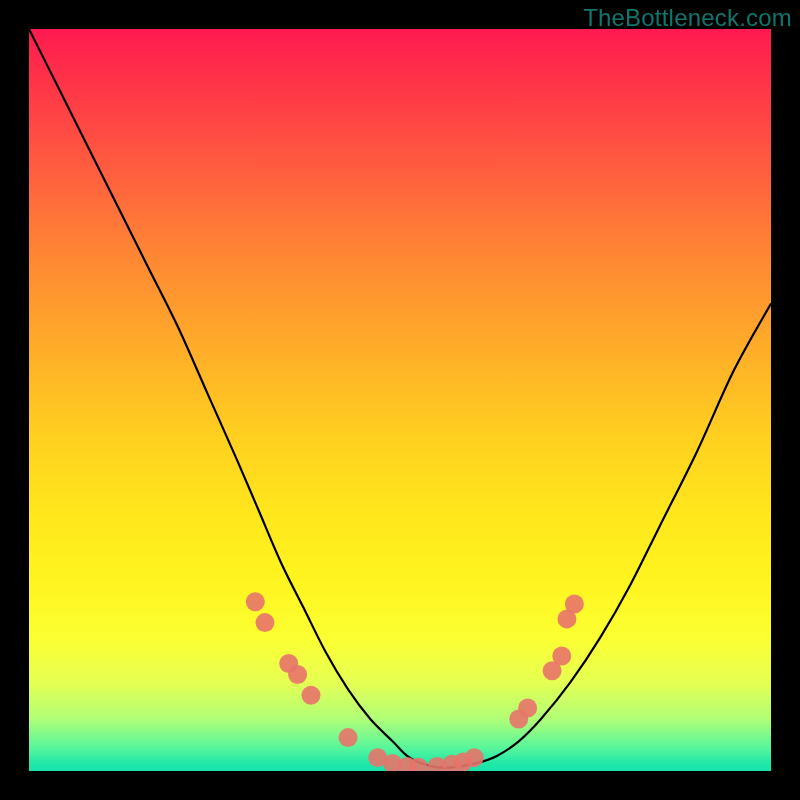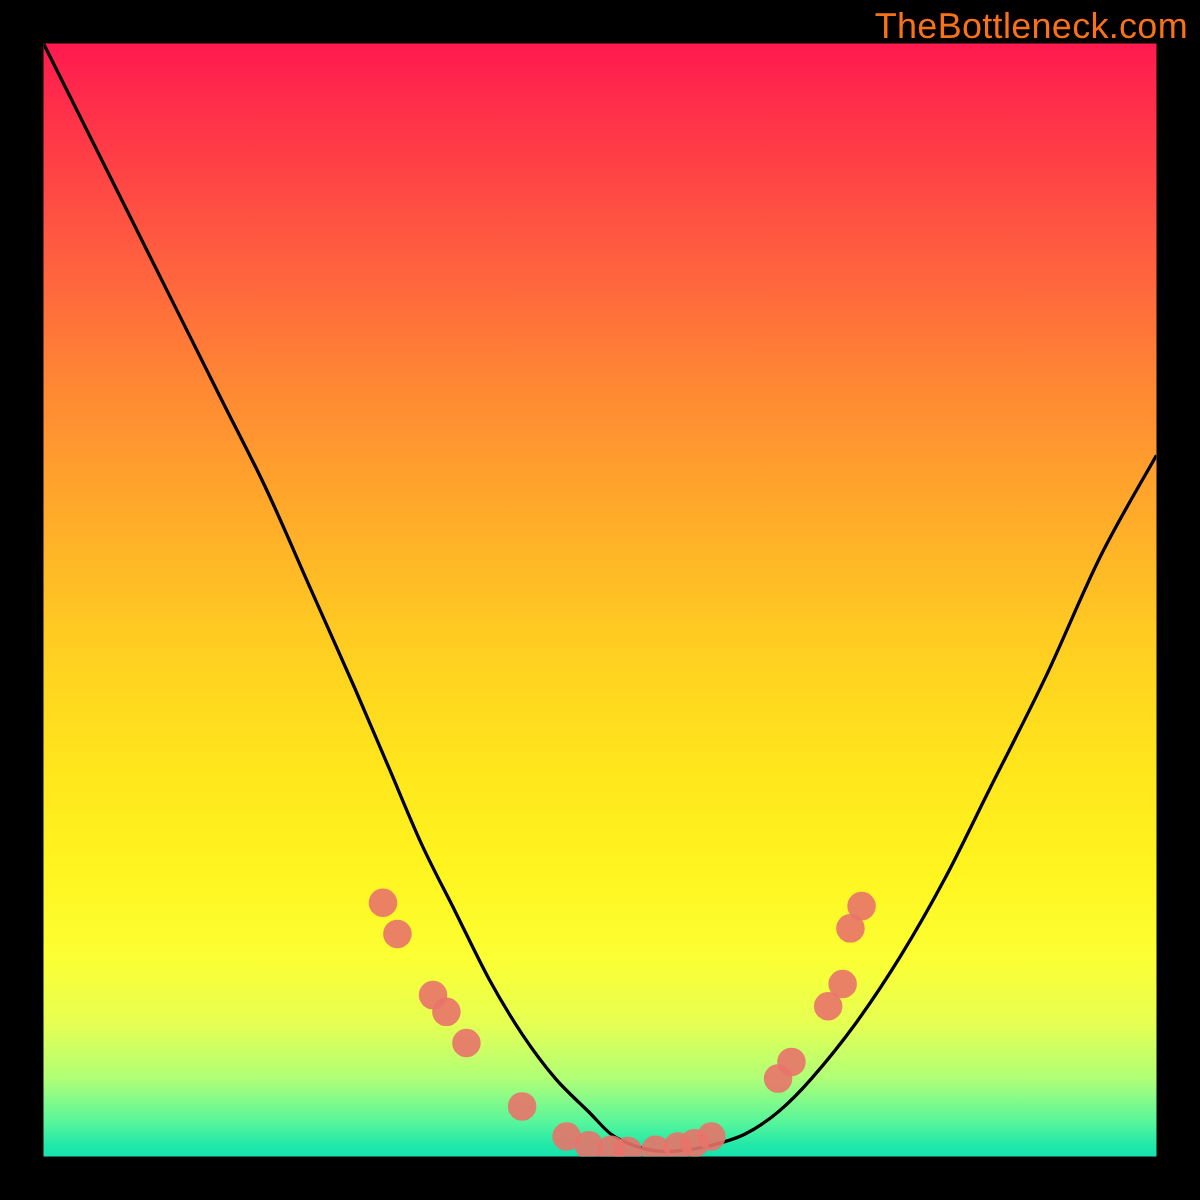--- a/index.html
+++ b/index.html
@@ -16,21 +16,21 @@
       #ffe61c 65%,
       #fff41f 74%,
       #fcff32 82%,
       #e6ff52 88%,
       #b0ff77 93%,
       #55f59c 97%,
       #20e8a8 99%,
       #17e2ad 100%);
   }
   svg.curve{position:absolute;inset:0;width:742px;height:742px;}
-  .watermark{position:absolute;top:4px;right:8px;color:#f97316;font-size:24px;font-weight:400;letter-spacing:0.2px;}
+  .watermark{position:absolute;top:4px;right:8px;color:#0f766e;font-size:24px;font-weight:400;letter-spacing:0.2px;}
 </style>
 </head>
 <body>
 
 <div class="frame">
   <div class="plot">
     <div class="gradient"></div>
     <svg class="curve" viewBox="0 0 742 742" preserveAspectRatio="none">
       <g id="curve-group">
           <path d="M 0 0 C 4.946666666666666 9.893333333333336 19.78666666666667 39.57333333333334 29.68 59.360000000000014 C 39.57333333333333 79.14666666666669 49.46666666666667 98.93333333333335 59.36 118.72000000000003 C 69.25333333333333 138.5066666666667 79.14666666666666 158.29333333333338 89.03999999999999 178.08000000000004 C 98.93333333333332 197.8666666666667 108.82666666666667 217.65333333333328 118.72 237.43999999999994 C 128.61333333333334 257.2266666666666 138.50666666666666 275.77666666666664 148.4 296.8 C 158.29333333333335 317.8233333333334 168.18666666666664 341.32 178.07999999999998 363.58 C 187.97333333333333 385.84 199.10333333333335 410.5733333333333 207.76000000000002 430.36 C 216.41666666666669 450.1466666666667 222.60000000000002 464.9866666666667 230.02 482.3 C 237.44 499.61333333333334 244.86 518.1633333333333 252.28000000000003 534.24 C 259.70000000000005 550.3166666666667 267.12 563.92 274.54 578.76 C 281.96000000000004 593.6 289.38 609.6766666666666 296.8 623.28 C 304.22 636.8833333333333 311.64 649.25 319.06 660.38 C 326.48 671.51 333.9 681.4033333333333 341.32 690.06 C 348.74 698.7166666666666 357.39666666666665 706.1366666666668 363.58 712.32 C 369.7633333333333 718.5033333333333 373.47333333333336 723.4499999999999 378.42 727.16 C 383.3666666666667 730.87 388.3133333333334 732.725 393.26000000000005 734.58 C 398.2066666666667 736.4350000000001 403.15333333333336 737.6716666666666 408.1 738.29 C 413.0466666666667 738.9083333333333 416.7566666666666 738.9083333333333 422.93999999999994 738.29 C 429.1233333333333 737.6716666666666 437.78 736.4350000000001 445.2 734.58 C 452.62 732.725 460.03999999999996 730.87 467.46 727.16 C 474.88 723.4499999999999 482.3 718.5033333333333 489.72 712.32 C 497.14000000000004 706.1366666666668 503.3233333333333 699.9533333333333 511.97999999999996 690.06 C 520.6366666666667 680.1666666666666 531.7666666666667 666.5633333333334 541.66 652.96 C 551.5533333333333 639.3566666666667 561.4466666666667 624.5166666666668 571.34 608.44 C 581.2333333333333 592.3633333333333 591.1266666666668 575.05 601.0200000000001 556.5 C 610.9133333333334 537.95 619.5699999999999 519.4 630.6999999999999 497.14 C 641.8299999999999 474.88 655.4333333333334 448.90999999999997 667.8000000000001 422.94 C 680.1666666666667 396.97 692.5333333333333 366.05333333333334 704.9 341.32 C 717.2666666666667 316.58666666666664 735.8166666666666 285.67 742 274.54" fill="none" stroke="#000" stroke-width="2.2"></path>

